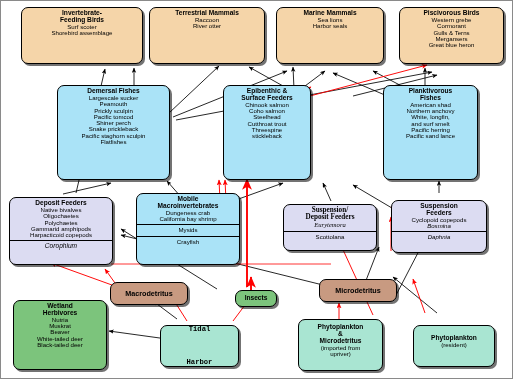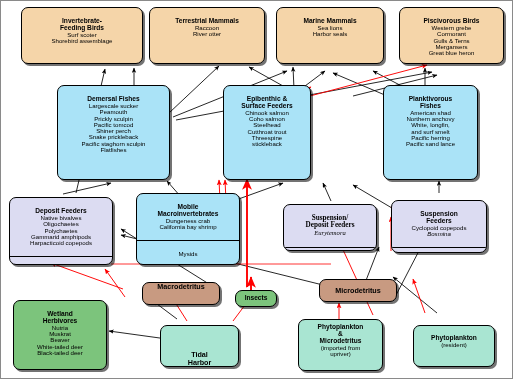--- a/index.html
+++ b/index.html
@@ -1,21 +1,21 @@
 <!DOCTYPE html>
 <html><head>
 <meta charset="utf-8">
 <style>
   html,body{margin:0;padding:0;background:#ffffff;}
   body{font-family:"Liberation Sans",sans-serif;}
   #stage{position:relative;width:513px;height:379px;background:#fff;border:1px solid #8a8a8a;box-sizing:border-box;overflow:hidden;}
   svg#edges{position:absolute;left:0;top:0;width:513px;height:379px;pointer-events:none;}
   .node{position:absolute;box-sizing:border-box;border:1.4px solid #000;border-radius:7px;
         box-shadow:2px 2px 0 rgba(0,0,0,.55);overflow:hidden;z-index:3;}
-  .node .sec{padding:10px 3px;text-align:center;}
+  .node .sec{padding:2px 3px;text-align:center;}
   .node .sec + .sec{border-top:1.2px solid #000;}
   .ttl{font-weight:bold;display:block;line-height:1.04;}
   .ln{display:block;line-height:1.04;}
   .it{font-style:italic;}
   .f6{font-size:6.1px;}
   .f65{font-size:6.6px;}
   .f7{font-size:7.2px;}
   .serif{font-family:"Liberation Serif",serif;}
   .tan{background:#f5d5a9;}
   .blue{background:#aae3f7;}
@@ -238,21 +238,21 @@
       <span class="ttl f65">Suspension</span>
       <span class="ttl f65">Feeders</span>
       <span class="ln f6">Cyclopoid copepods</span>
       <span class="ln f6 it">Bosmina</span>
     </div>
     <div class="sec">
       <span class="ln f6 it">Daphnia</span>
     </div>
   </div>
 
-  <div class="node brn" style="left:141px;top:281px;width:78px;height:23px;display:flex;align-items:flex-start;justify-content:center;">
+  <div class="node brn" style="left:109px;top:281px;width:78px;height:23px;display:flex;align-items:center;justify-content:center;">
     <span class="ttl f7">Macrodetritus</span>
   </div>
 
   <div class="node grn" style="left:234px;top:289px;width:42px;height:17px;display:flex;align-items:center;justify-content:center;">
     <span class="ttl f65">Insects</span>
   </div>
 
   <div class="node brn" style="left:318px;top:278px;width:78px;height:23px;display:flex;align-items:center;justify-content:center;">
     <span class="ttl f7">Microdetritus</span>
   </div>
@@ -262,21 +262,21 @@
       <span class="ttl f65">Wetland</span>
       <span class="ttl f65">Herbivores</span>
       <span class="ln f6">Nutria</span>
       <span class="ln f6">Muskrat</span>
       <span class="ln f6">Beaver</span>
       <span class="ln f6">White-tailed deer</span>
       <span class="ln f6">Black-tailed deer</span>
     </div>
   </div>
 
-  <div class="node mint" style="left:159px;top:324px;width:79px;height:42px;display:flex;flex-direction:column;align-items:center;justify-content:flex-end;">
+  <div class="node mint" style="left:159px;top:324px;width:79px;height:42px;display:flex;flex-direction:column;align-items:center;justify-content:space-between;font-family:Liberation Mono, monospace;">
     <span class="ttl f7">Tidal</span>
     <span class="ttl f7">Harbor</span>
   </div>
 
   <div class="node mint" style="left:297px;top:318px;width:85px;height:52px;">
     <div class="sec" style="padding-top:4px;">
       <span class="ttl f65">Phytoplankton</span>
       <span class="ttl f65">&amp;</span>
       <span class="ttl f65">Microdetritus</span>
       <span class="ln f6">(imported from</span>

